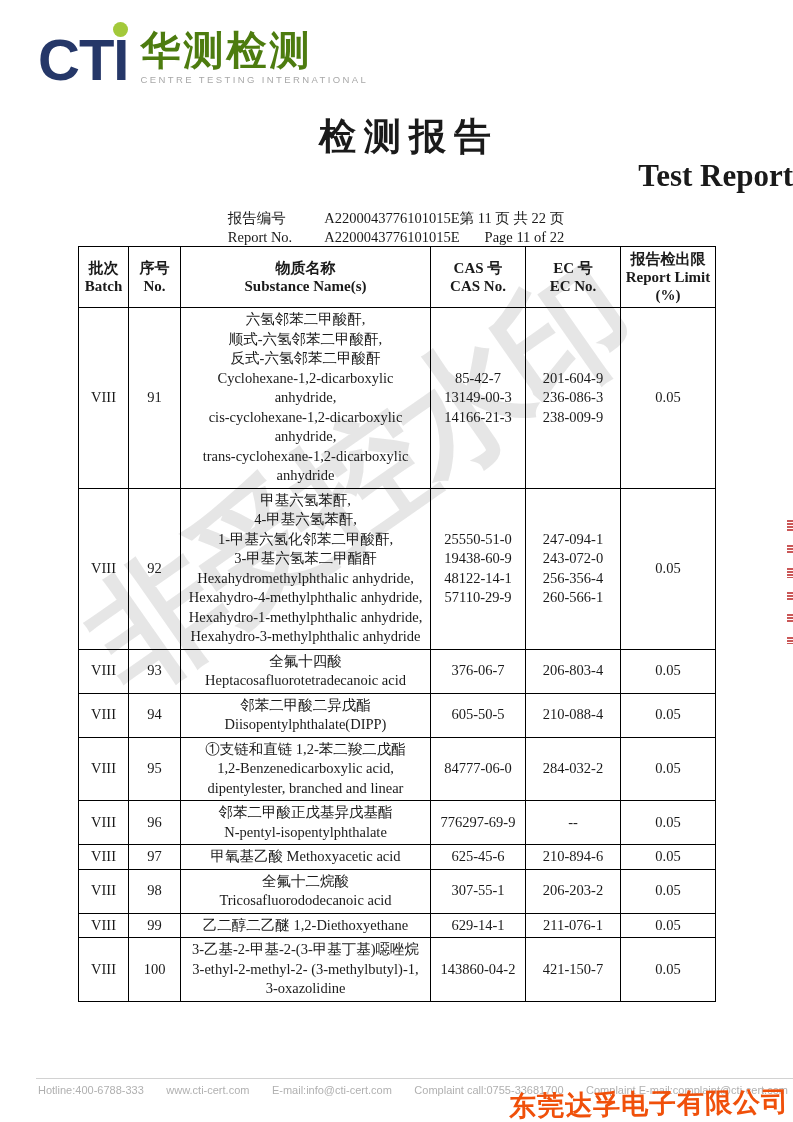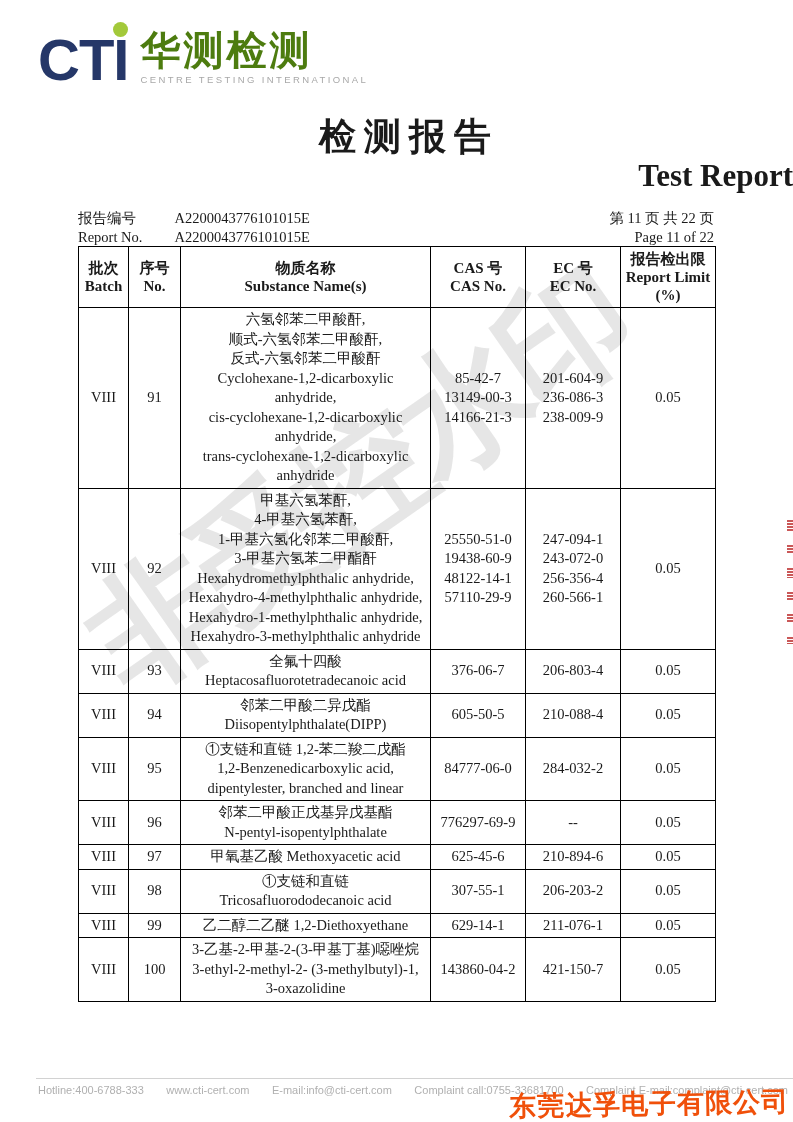--- a/index.html
+++ b/index.html
@@ -47,21 +47,21 @@
     letter-spacing: 8px; z-index: 2; padding-left: 25px;
   }
   .title-en {
     position: absolute; top: 158px; left: 0; width: 100%;
     text-align: right; font-size: 31px; font-weight: bold; z-index: 2;
   }
 
   
   .report-info {
     position: absolute; left: 78px; top: 209px; width: 636px;
-    display: flex; justify-content: space-between;
+    display: flex; justify-content: center;
     font-size: 14.5px; line-height: 19px; z-index: 2;
   }
   .info-left { display: flex; gap: 32px; }
   .info-right { text-align: right; }
 
   
   .wm-diagonal {
     position: absolute; left: 105px; top: 570px; z-index: 0;
     font-family: "Liberation Sans", sans-serif;
     font-size: 132px; font-weight: bold; letter-spacing: -8px;
@@ -279,21 +279,21 @@
           <td>VIII</td>
           <td>97</td>
           <td>甲氧基乙酸 Methoxyacetic acid</td>
           <td>625-45-6</td>
           <td>210-894-6</td>
           <td>0.05</td>
         </tr>
         <tr>
           <td>VIII</td>
           <td>98</td>
-          <td>①支链和直链
+          <td>全氟十二烷酸
 Tricosafluorododecanoic acid</td>
           <td>307-55-1</td>
           <td>206-203-2</td>
           <td>0.05</td>
         </tr>
         <tr>
           <td>VIII</td>
           <td>99</td>
           <td>乙二醇二乙醚 1,2-Diethoxyethane</td>
           <td>629-14-1</td>

